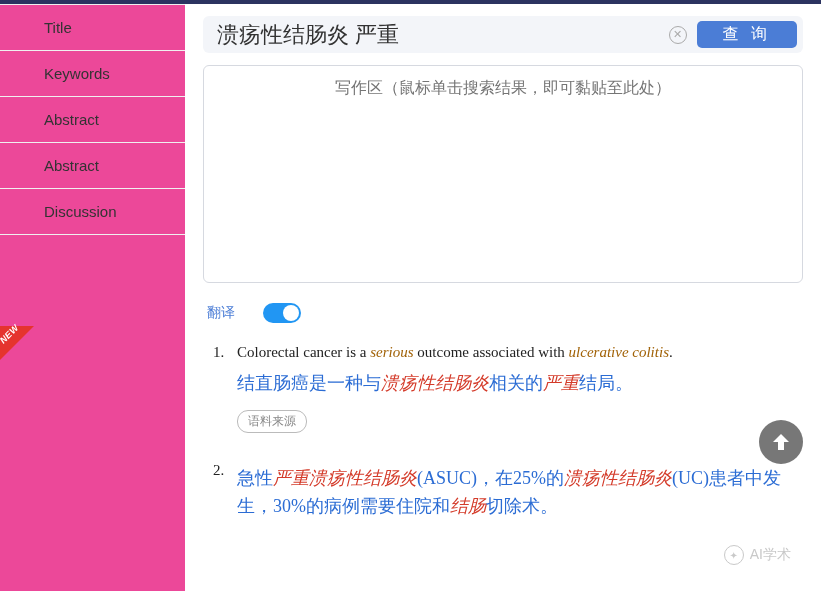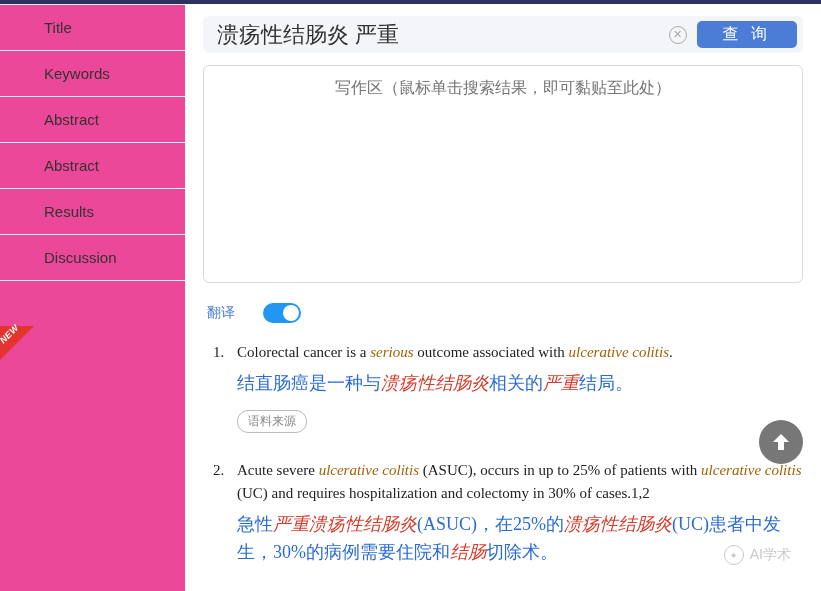--- a/index.html
+++ b/index.html
@@ -38,21 +38,20 @@
 </head>
 <body>
 
 <div class="topbar"></div>
 <div class="container">
   <div class="sidebar">
     <div class="sidebar-item">Title</div>
     <div class="sidebar-item">Keywords</div>
     <div class="sidebar-item">Abstract</div>
     <div class="sidebar-item">Abstract</div>
-    <div class="sidebar-item">Results</div>
     <div class="sidebar-item">Discussion</div>
     <div class="new-badge">
         <span>NEW</span>
       </div>
   </div>
 
   <div class="main">
     <div class="search-row">
       <input class="search-input" value="溃疡性结肠炎 严重" style="">
       <div class="clear-icon">✕</div>
@@ -72,21 +71,20 @@
         <div class="result-body">
           <span><span>Colorectal cancer is a </span><span class="hl">serious</span><span> outcome associated with </span><span class="hl">ulcerative colitis</span><span>.</span></span>
           <div class="translation"><span>结直肠癌是一种与</span><span class="hl2">溃疡性结肠炎</span><span>相关的</span><span class="hl2">严重</span><span>结局。</span></div>
           <div class="source-btn">语料来源</div>
         </div>
       </div>
 
       <div class="result-item">
         <div class="result-num">2.</div>
         <div class="result-body">
-          <span><span>Acute severe </span><span class="hl">ulcerative colitis</span><span> (ASUC), occurs in up to 25% of patients with </span><span class="hl">ulcerative colitis</span><span> (UC) and requires hospitalization and colectomy in 30% of cases.1,2</span></span>
           <div class="translation"><span>急性</span><span class="hl2">严重溃疡性结肠炎</span><span>(ASUC)，在25%的</span><span class="hl2">溃疡性结肠炎</span><span>(UC)患者中发生，30%的病例需要住院和</span><span class="hl2">结肠</span><span>切除术。</span></div>
         </div>
       </div>
     </div>
   </div>
 </div>
 
 <div class="scroll-top">
   <svg width="24" height="24" viewBox="0 0 24 24">
       <path d="M12 4l-8 8h5v8h6v-8h5z"></path>

